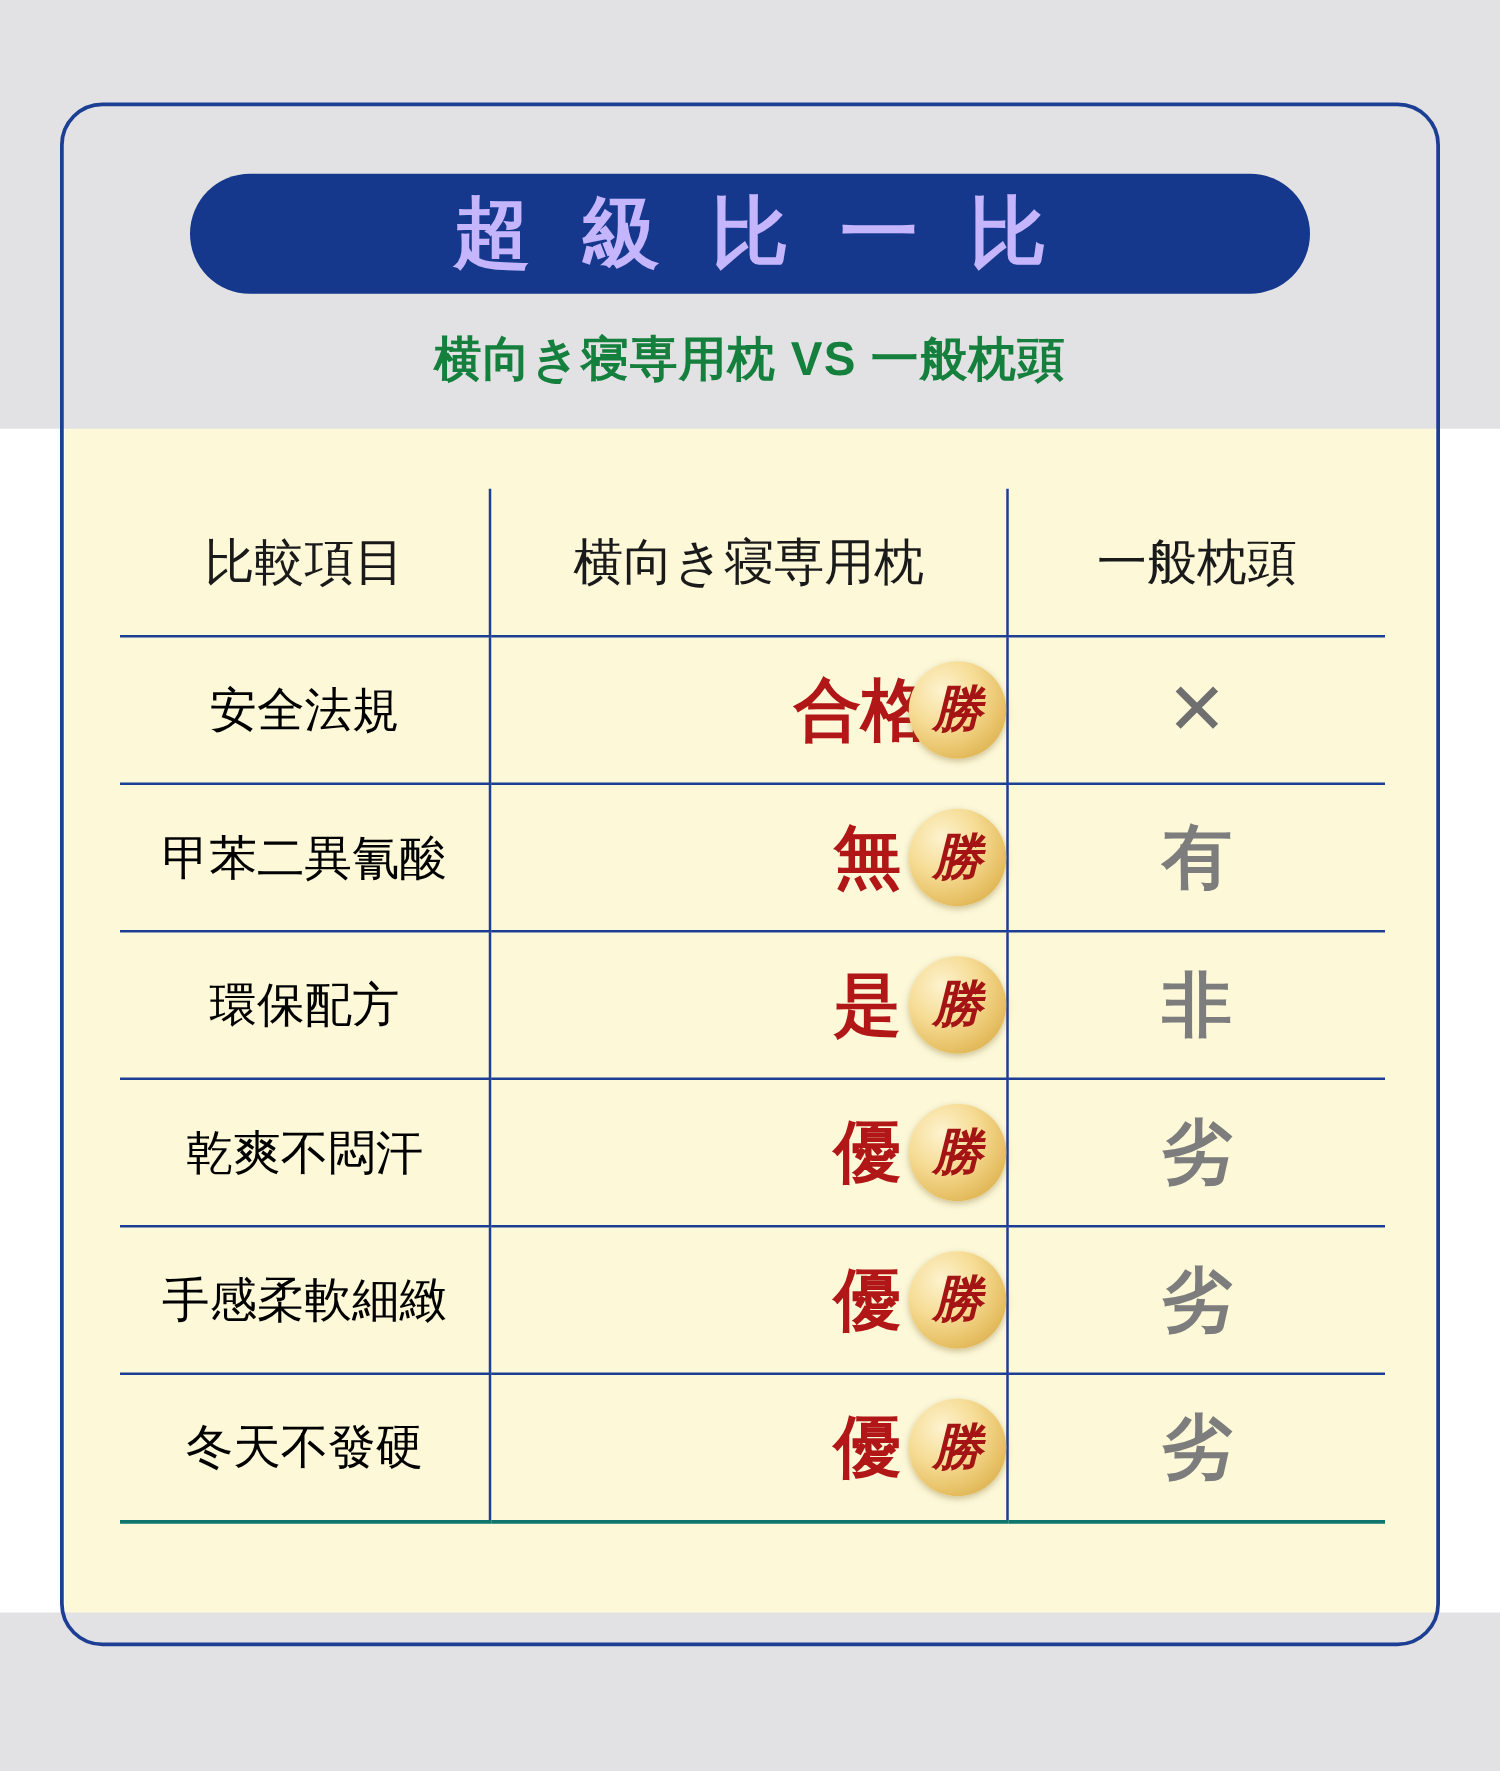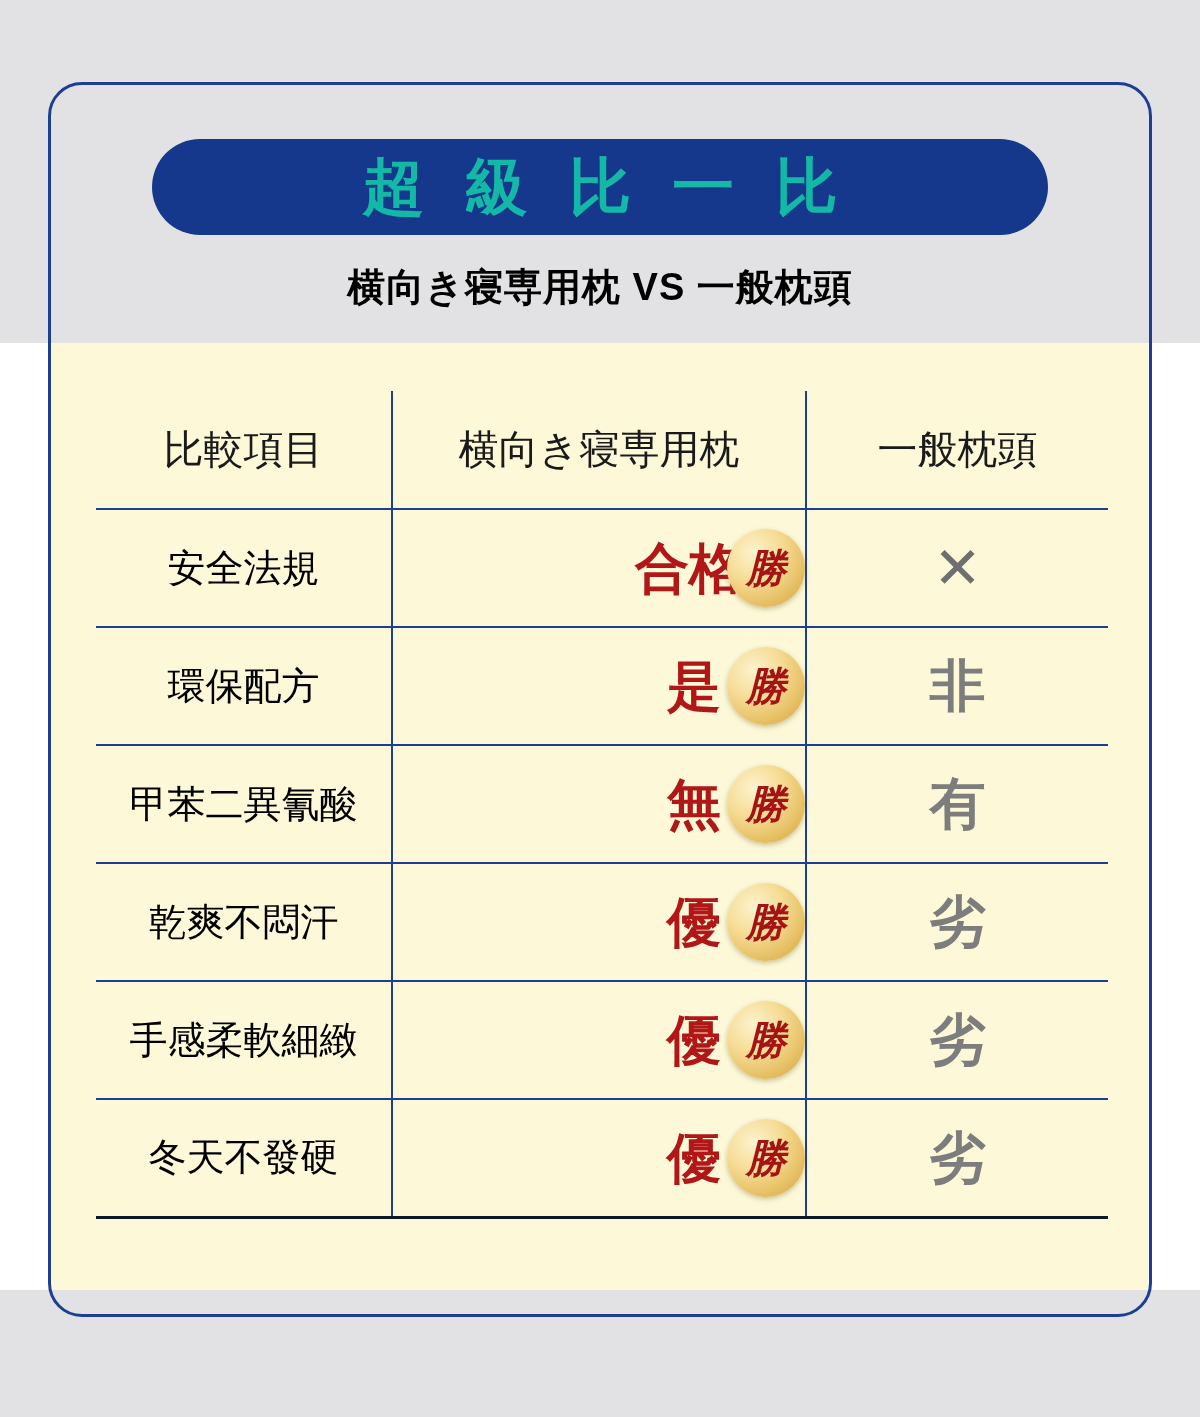--- a/index.html
+++ b/index.html
@@ -43,37 +43,37 @@
     width: 896px;
     height: 96px;
     background: #15388c;
     border-radius: 48px;
     display: flex;
     align-items: center;
     justify-content: center;
     box-sizing: border-box;
   }
   .title-pill .title-text {
-    color: #14b8a6;
+    color: #c4b5fd;
     font-size: 62px;
     font-weight: bold;
     letter-spacing: 12px;
     text-indent: 12px;
     line-height: 1;
     white-space: nowrap;
   }
 
   
   .subtitle {
     position: absolute;
     left: 0;
     top: 262px;
     width: 1200px;
     text-align: center;
-    color: #000000;
+    color: #15803d;
     font-size: 38px;
     font-weight: bold;
     letter-spacing: 1px;
     white-space: nowrap;
   }
 
   
   .table-panel {
     position: absolute;
     left: 52px;
@@ -109,21 +109,21 @@
 
   table.compare td {
     border-bottom: 2px solid #1c3f94;
     border-right: 2px solid #1c3f94;
     padding: 0;
     text-align: center;
     vertical-align: middle;
     box-sizing: border-box;
   }
   table.compare td:last-child { border-right: none; }
-  table.compare tr:last-child td { border-bottom: 3px solid #0f172a; }
+  table.compare tr:last-child td { border-bottom: 3px solid #0f766e; }
 
   
   .hdr td {
     height: 118px;
     font-size: 40px;
     color: #1a1a1a;
     font-weight: normal;
   }
 
   .body-row td { height: 118px; }
@@ -223,43 +223,43 @@
             <span class="prod-val">合格</span>
             <span class="badge overlap">
                 <span>勝</span>
               </span>
           </div>
         </td>
         <td class="trad-cell cross">✕</td>
       </tr>
 
       <tr class="body-row">
+        <td class="label-cell">甲苯二異氰酸</td>
+        <td class="prod-cell">
+          <div class="prod-inner">
+            <span class="prod-val">無</span>
+            <span class="badge">
+                <span>勝</span>
+              </span>
+          </div>
+        </td>
+        <td class="trad-cell">有</td>
+      </tr>
+
+      <tr class="body-row">
         <td class="label-cell">環保配方</td>
         <td class="prod-cell">
           <div class="prod-inner">
             <span class="prod-val">是</span>
             <span class="badge">
                 <span>勝</span>
               </span>
           </div>
         </td>
         <td class="trad-cell">非</td>
-      </tr>
-
-      <tr class="body-row">
-        <td class="label-cell">甲苯二異氰酸</td>
-        <td class="prod-cell">
-          <div class="prod-inner">
-            <span class="prod-val">無</span>
-            <span class="badge">
-                <span>勝</span>
-              </span>
-          </div>
-        </td>
-        <td class="trad-cell">有</td>
       </tr>
 
 
       <tr class="body-row">
         <td class="label-cell">乾爽不悶汗</td>
         <td class="prod-cell">
           <div class="prod-inner">
             <span class="prod-val">優</span>
             <span class="badge">
                 <span>勝</span>

